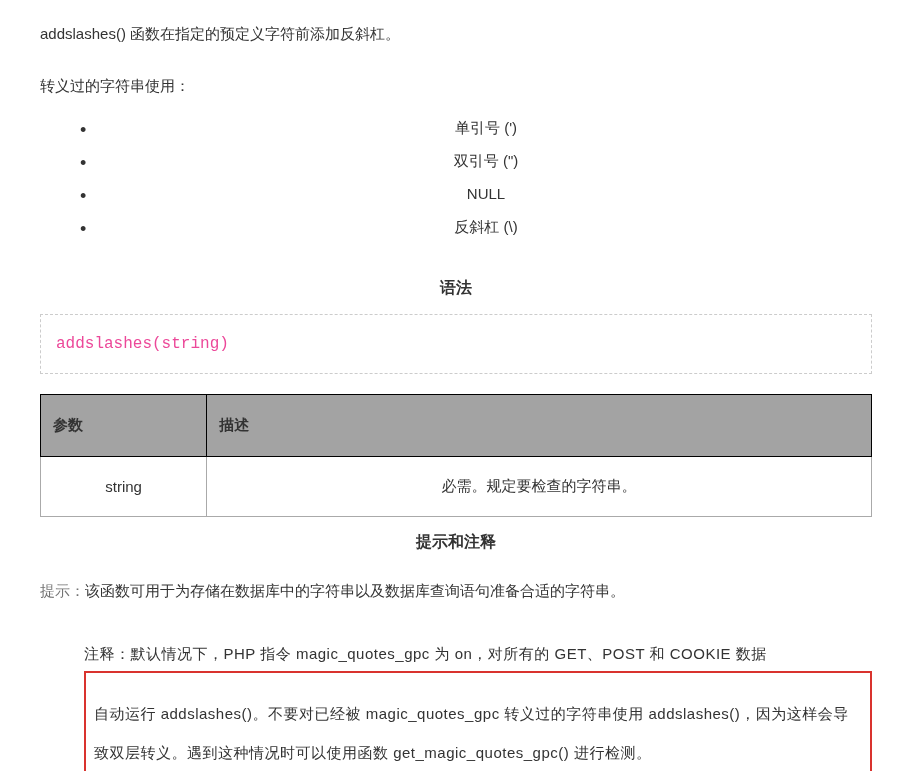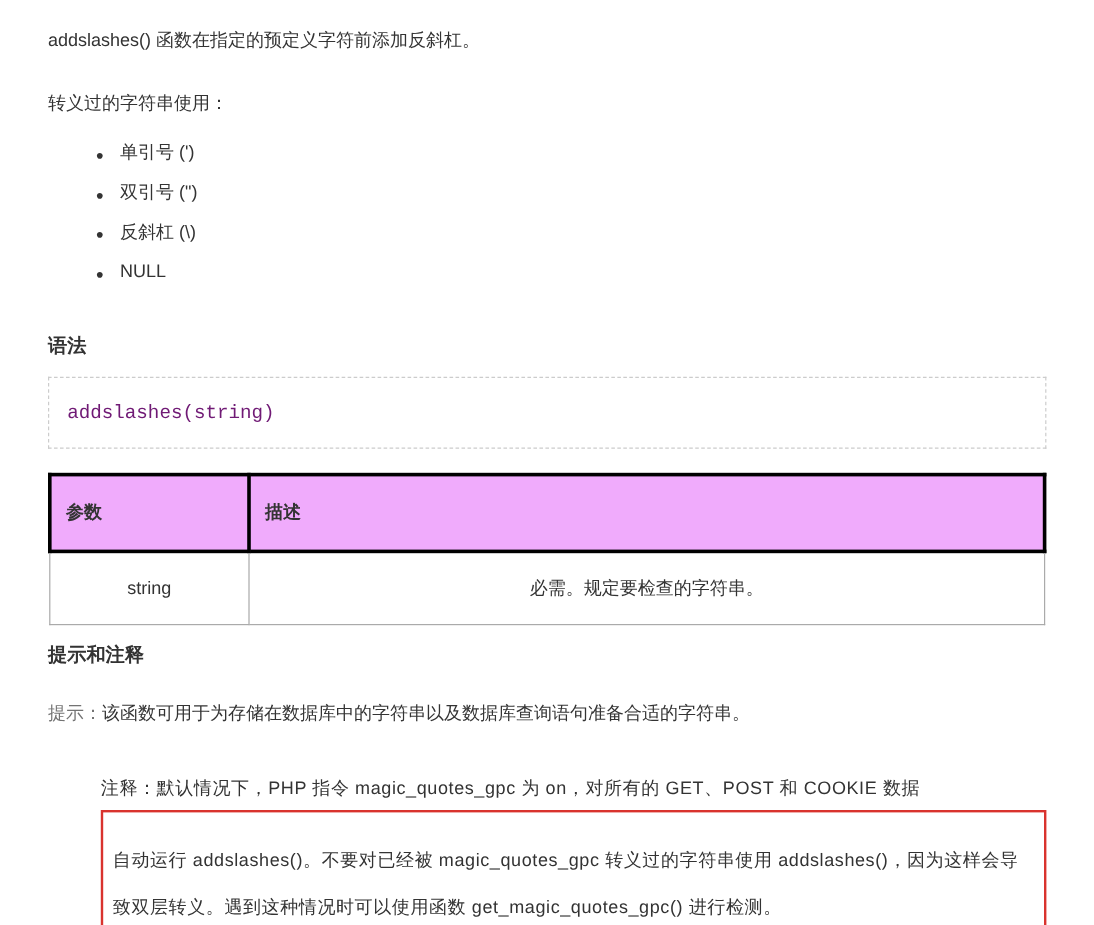--- a/index.html
+++ b/index.html
@@ -18,54 +18,56 @@
     margin-bottom: 30px;
     line-height: 1.8;
   }
   .list-label {
     margin-bottom: 15px;
   }
   ul.bulleted {
     list-style: none;
     padding-left: 60px;
     margin: 0 0 35px 0;
+    text-align: center;
   }
   ul.bulleted li {
     position: relative;
     line-height: 2.2;
   }
   ul.bulleted li::before {
     content: "•";
     position: absolute;
     left: -20px;
     font-size: 18px;
     color: #333;
   }
   .section-heading {
     font-weight: bold;
     font-size: 16px;
     margin: 15px 0;
     color: #333;
+    text-align: center;
   }
   .code-block {
     border: 1px dashed #ccc;
     padding: 20px 15px;
     font-family: "Courier New", monospace;
-    color: #701a75;
+    color: #ec4899;
     margin: 10px 0 20px 0;
     font-size: 16px;
   }
   table.param-table {
     width: 100%;
     border-collapse: collapse;
     margin-bottom: 10px;
   }
   table.param-table th {
-    background: #f0abfc;
-    border: 3px solid #000000;
+    background: #a3a3a3;
+    border: 1px solid #000000;
     padding: 21px 12px;
     text-align: left;
     font-weight: bold;
     font-size: 15px;
   }
   table.param-table td {
     border: 1px solid #aaa;
     padding: 20px 19px;
     text-align: center;
     font-size: 15px;
@@ -99,22 +101,22 @@
 
 <div class="content">
 
   <div class="intro">addslashes() 函数在指定的预定义字符前添加反斜杠。</div>
 
   <div class="list-label">转义过的字符串使用：</div>
 
   <ul class="bulleted">
     <li>单引号 (')</li>
     <li>双引号 (")</li>
+    <li>NULL</li>
     <li>反斜杠 (\)</li>
-    <li>NULL</li>
   </ul>
 
   <div class="section-heading">语法</div>
 
   <div class="code-block">addslashes(string)</div>
 
   <table class="param-table">
     <thead>
       <tr>
         <th>参数</th>

